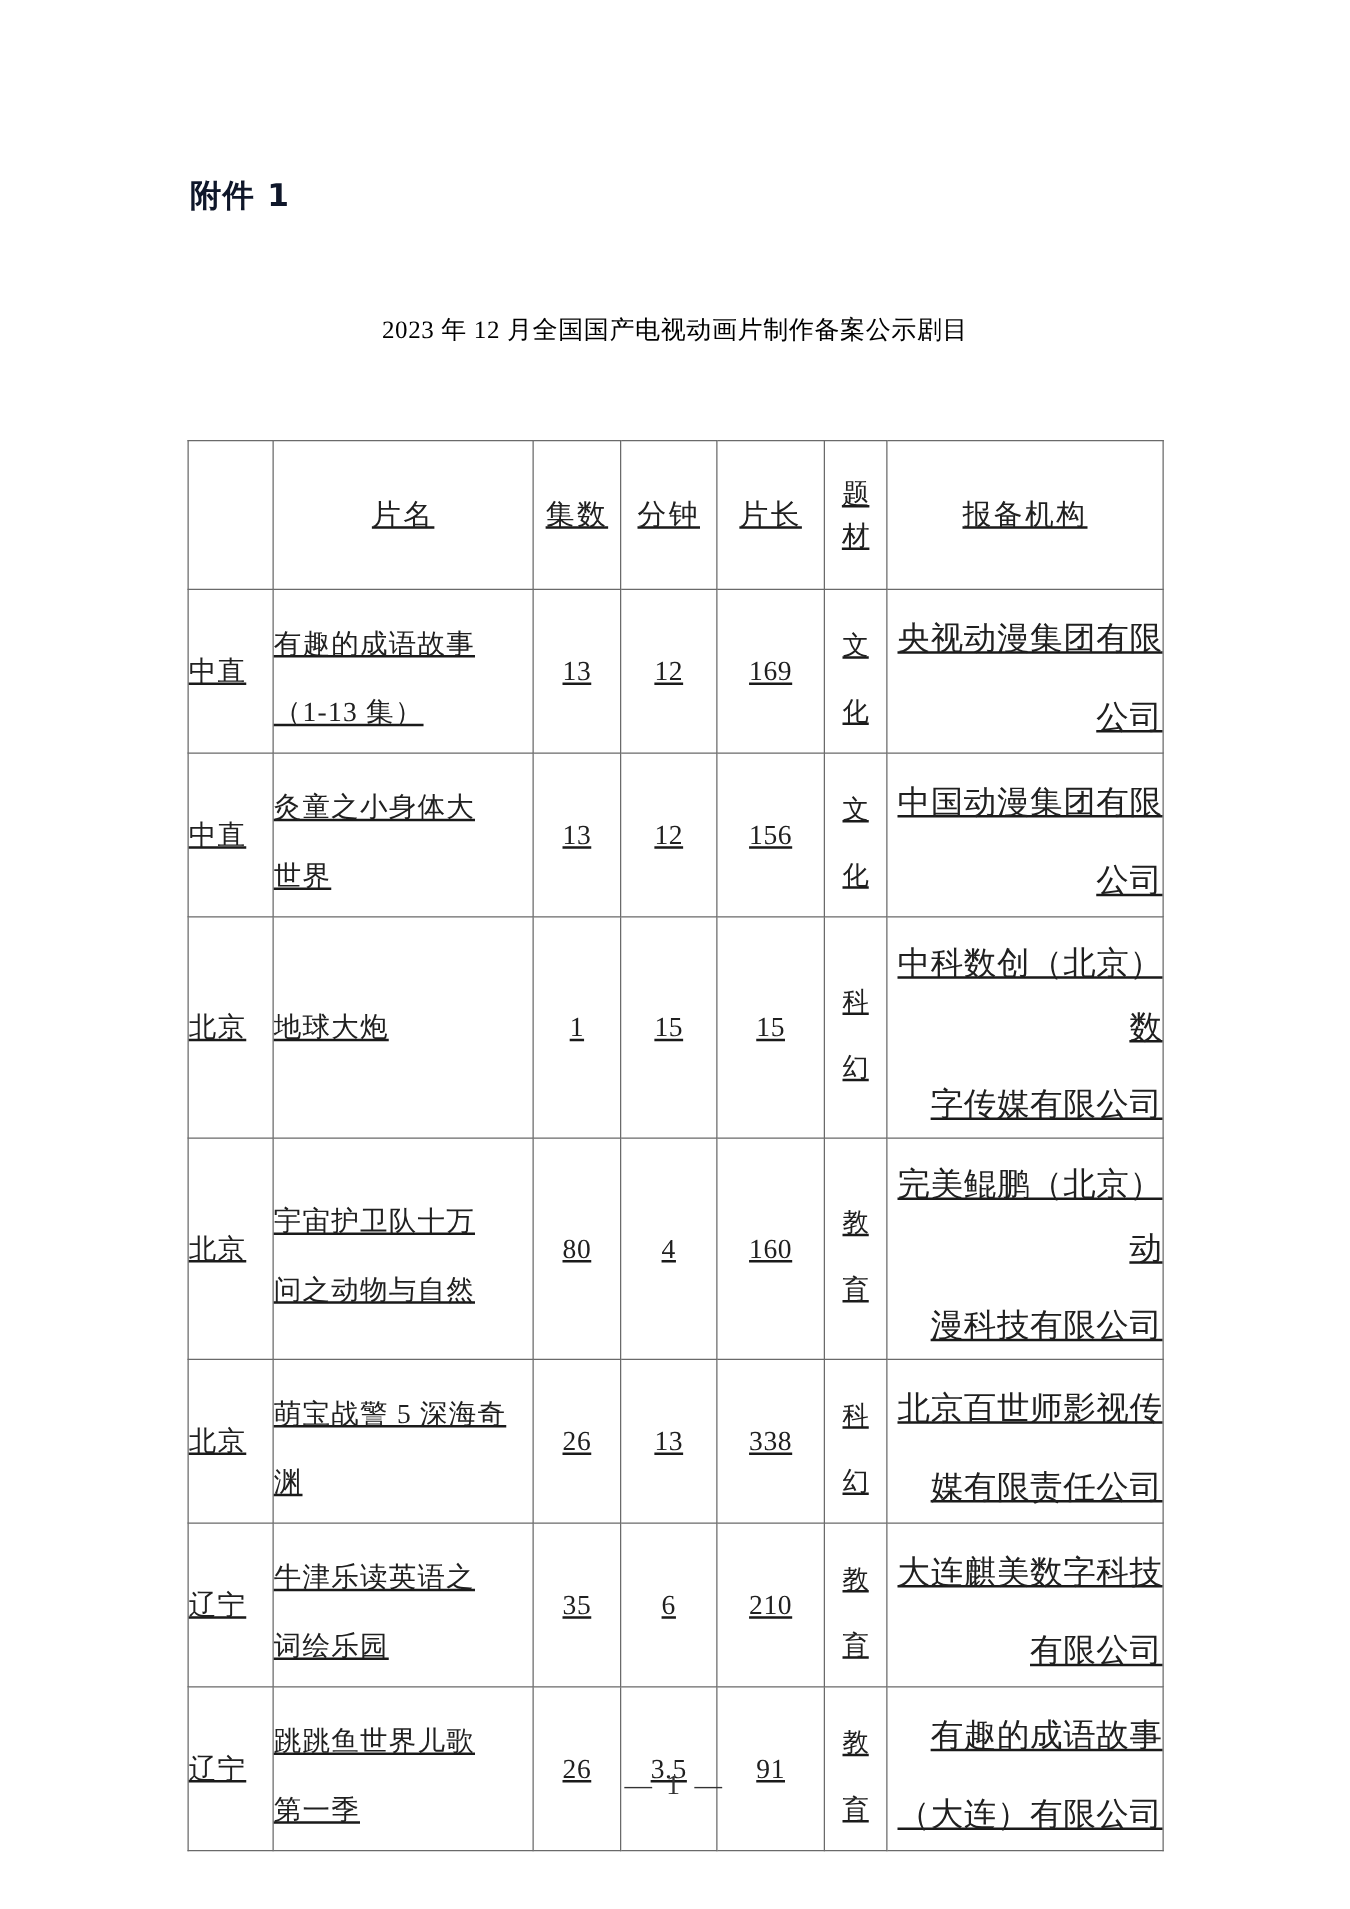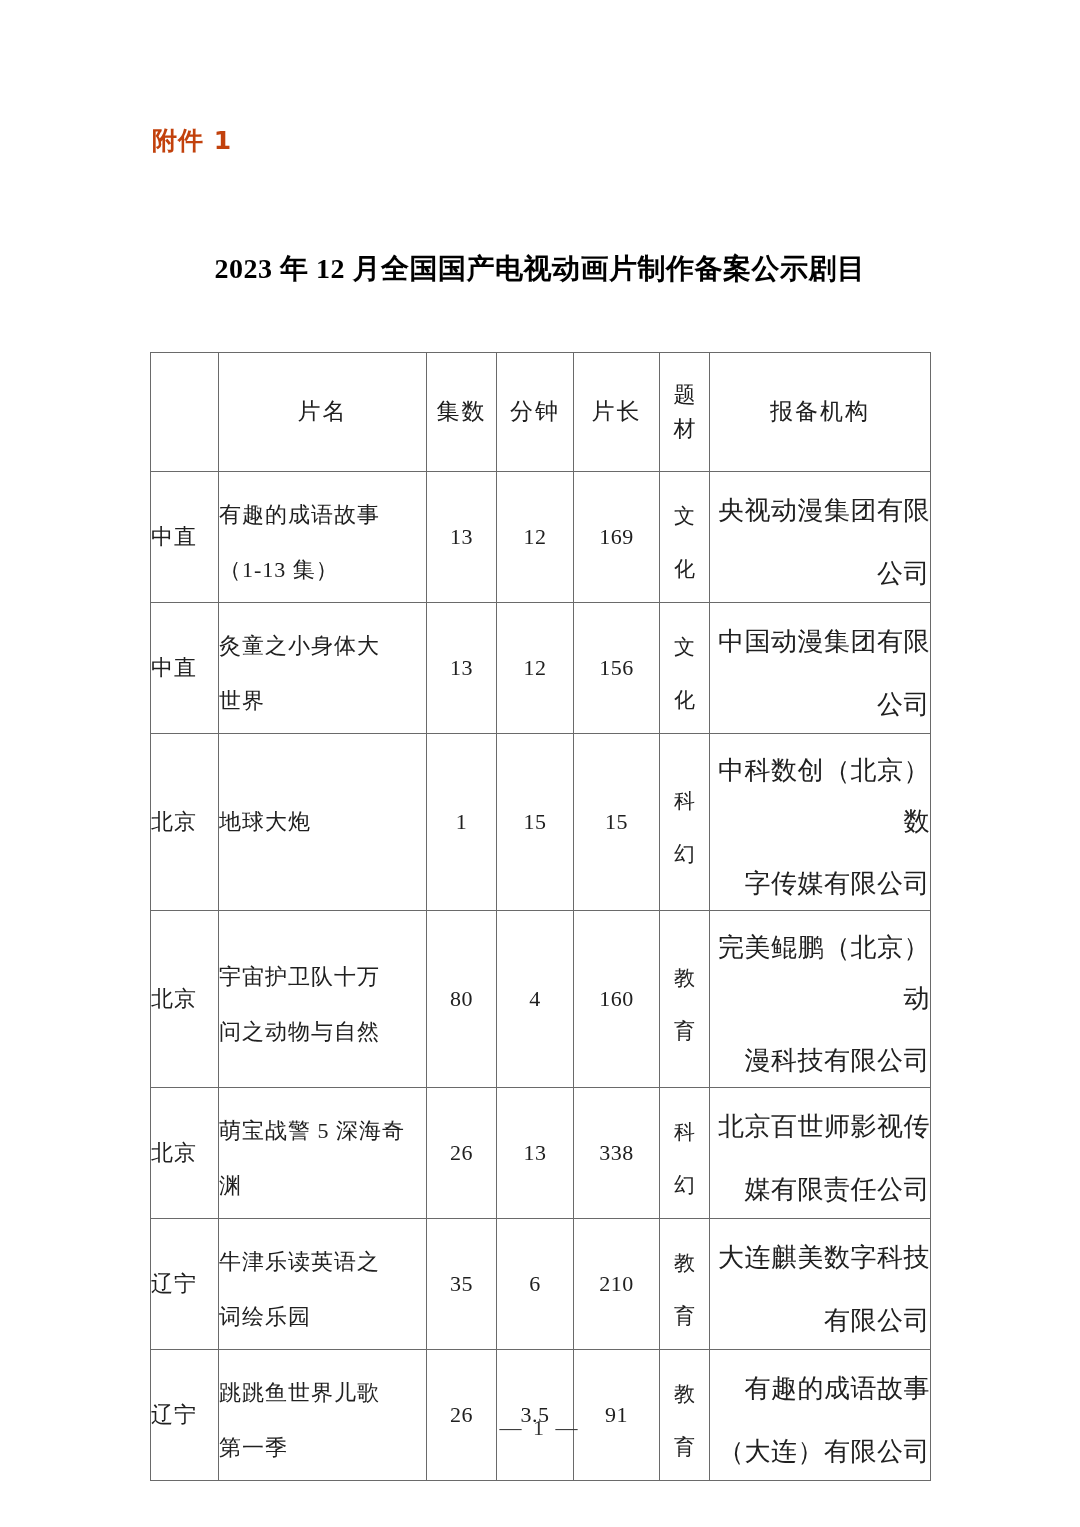--- a/index.html
+++ b/index.html
@@ -20,50 +20,51 @@
     left: 0; top: 0;
     width: 1080px;
     height: 1527px;
     overflow: hidden;
   }
 
   
   .attach-label {
     position: absolute;
     left: 152px;
-    top: 124px;
+    top: 140px;
     font-family: "DejaVu Sans", "Liberation Sans", sans-serif;
     font-size: 25px;
     font-weight: bold;
     letter-spacing: 1px;
-    color: #c2410c;
+    color: #0f172a;
     white-space: nowrap;
   }
 
   
   .doc-title {
     position: absolute;
     left: 150px;
     top: 250px;
     width: 780px;
     text-align: center;
     font-family: "Liberation Serif", "DejaVu Serif", serif;
-    font-size: 28px;
-    font-weight: bold;
+    font-size: 20px;
+    font-weight: normal;
     letter-spacing: 0.5px;
     color: #000;
     white-space: nowrap;
   }
 
   
   .tbl-wrap {
     position: absolute;
     left: 150px;
     top: 352px;
     width: 780px;
+    text-decoration: underline;
   }
   table.listing {
     border-collapse: collapse;
     width: 780px;
     table-layout: fixed;
   }
   table.listing td,
   table.listing th {
     border: 1px solid #6a6a6a;
     padding: 0;

